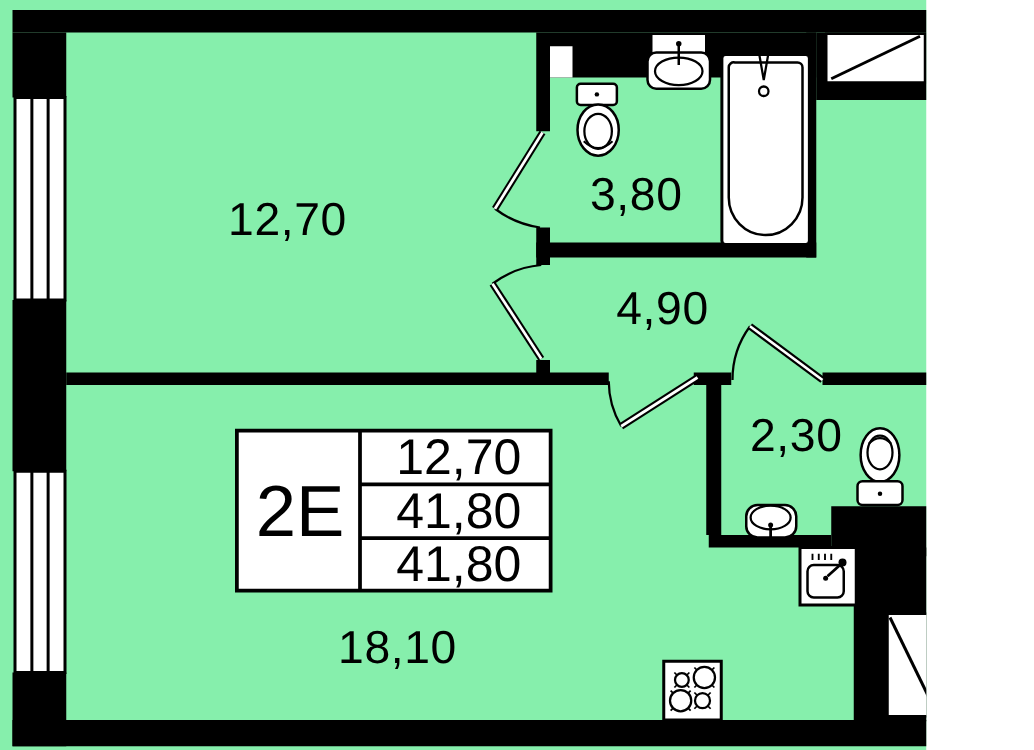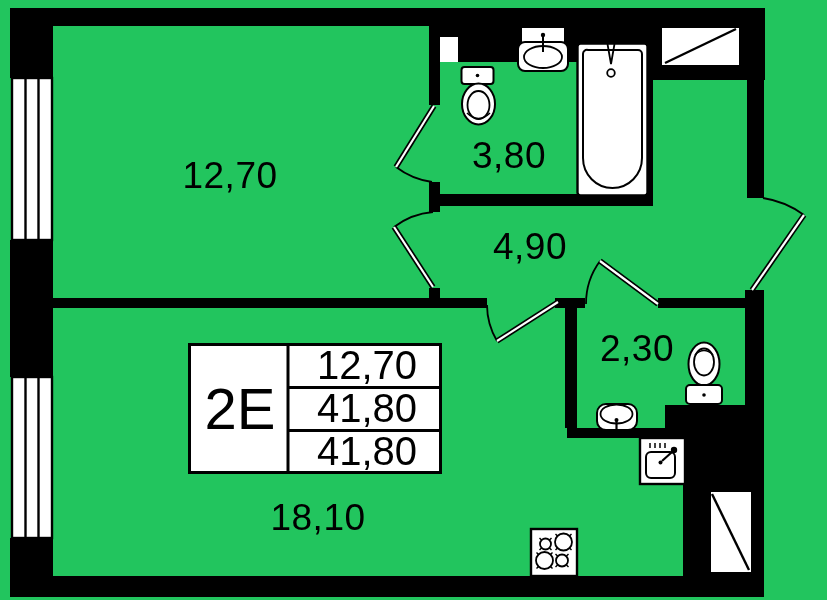--- a/index.html
+++ b/index.html
@@ -1,16 +1,16 @@
 <!DOCTYPE html>
 <html><head>
 <meta charset="utf-8">
 <style>
   html,body{margin:0;padding:0;background:#ffffff;}
-  .stage{position:relative;width:827px;height:600px;background:#22c55e;overflow:hidden;
+  .stage{position:relative;width:741px;height:600px;background:#86efac;overflow:hidden;
          font-family:"Liberation Sans", sans-serif;}
   svg{display:block;}
   text{fill:#000;}
   .room-label{font-size:37px;letter-spacing:0.5px;}
   .table-num{font-size:40px;}
   .type-label{font-size:58px;}
 </style>
 </head>
 <body>
 

